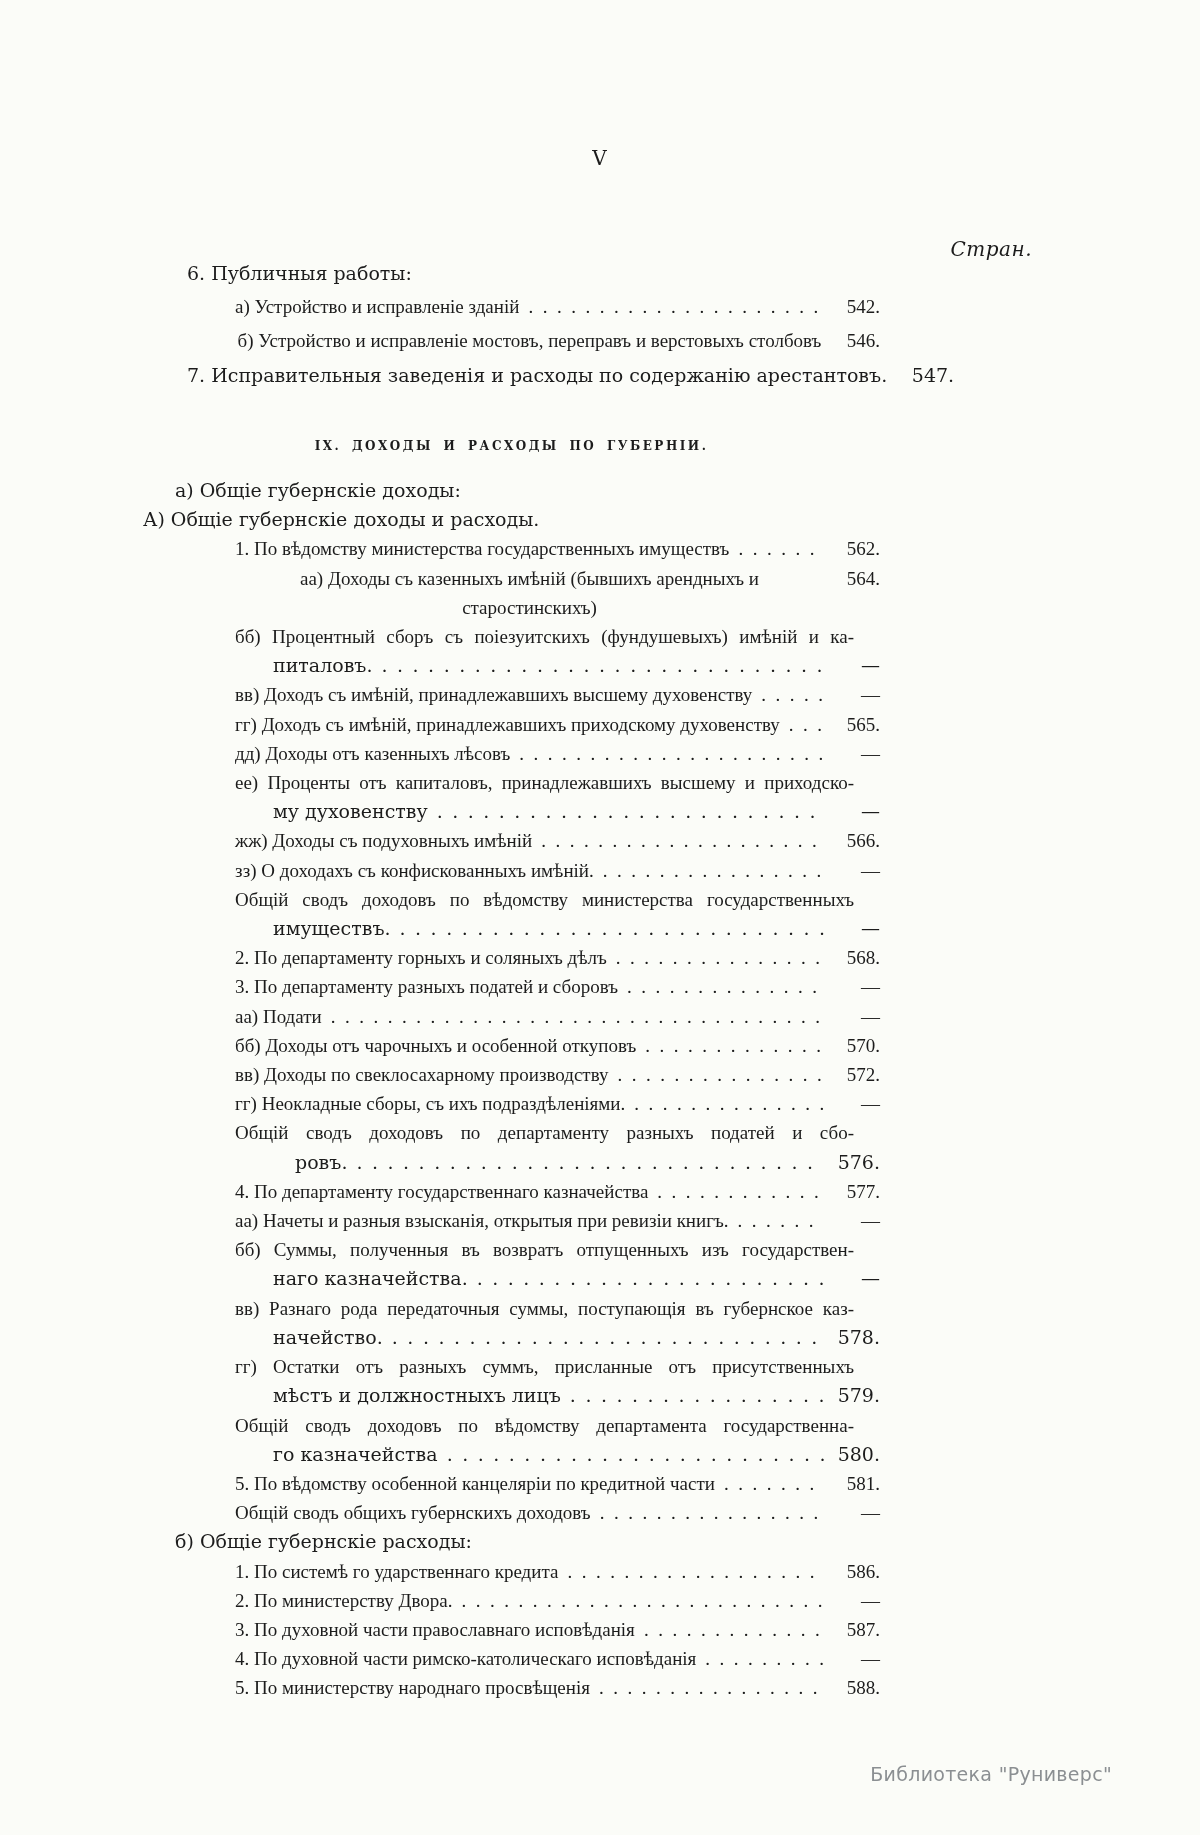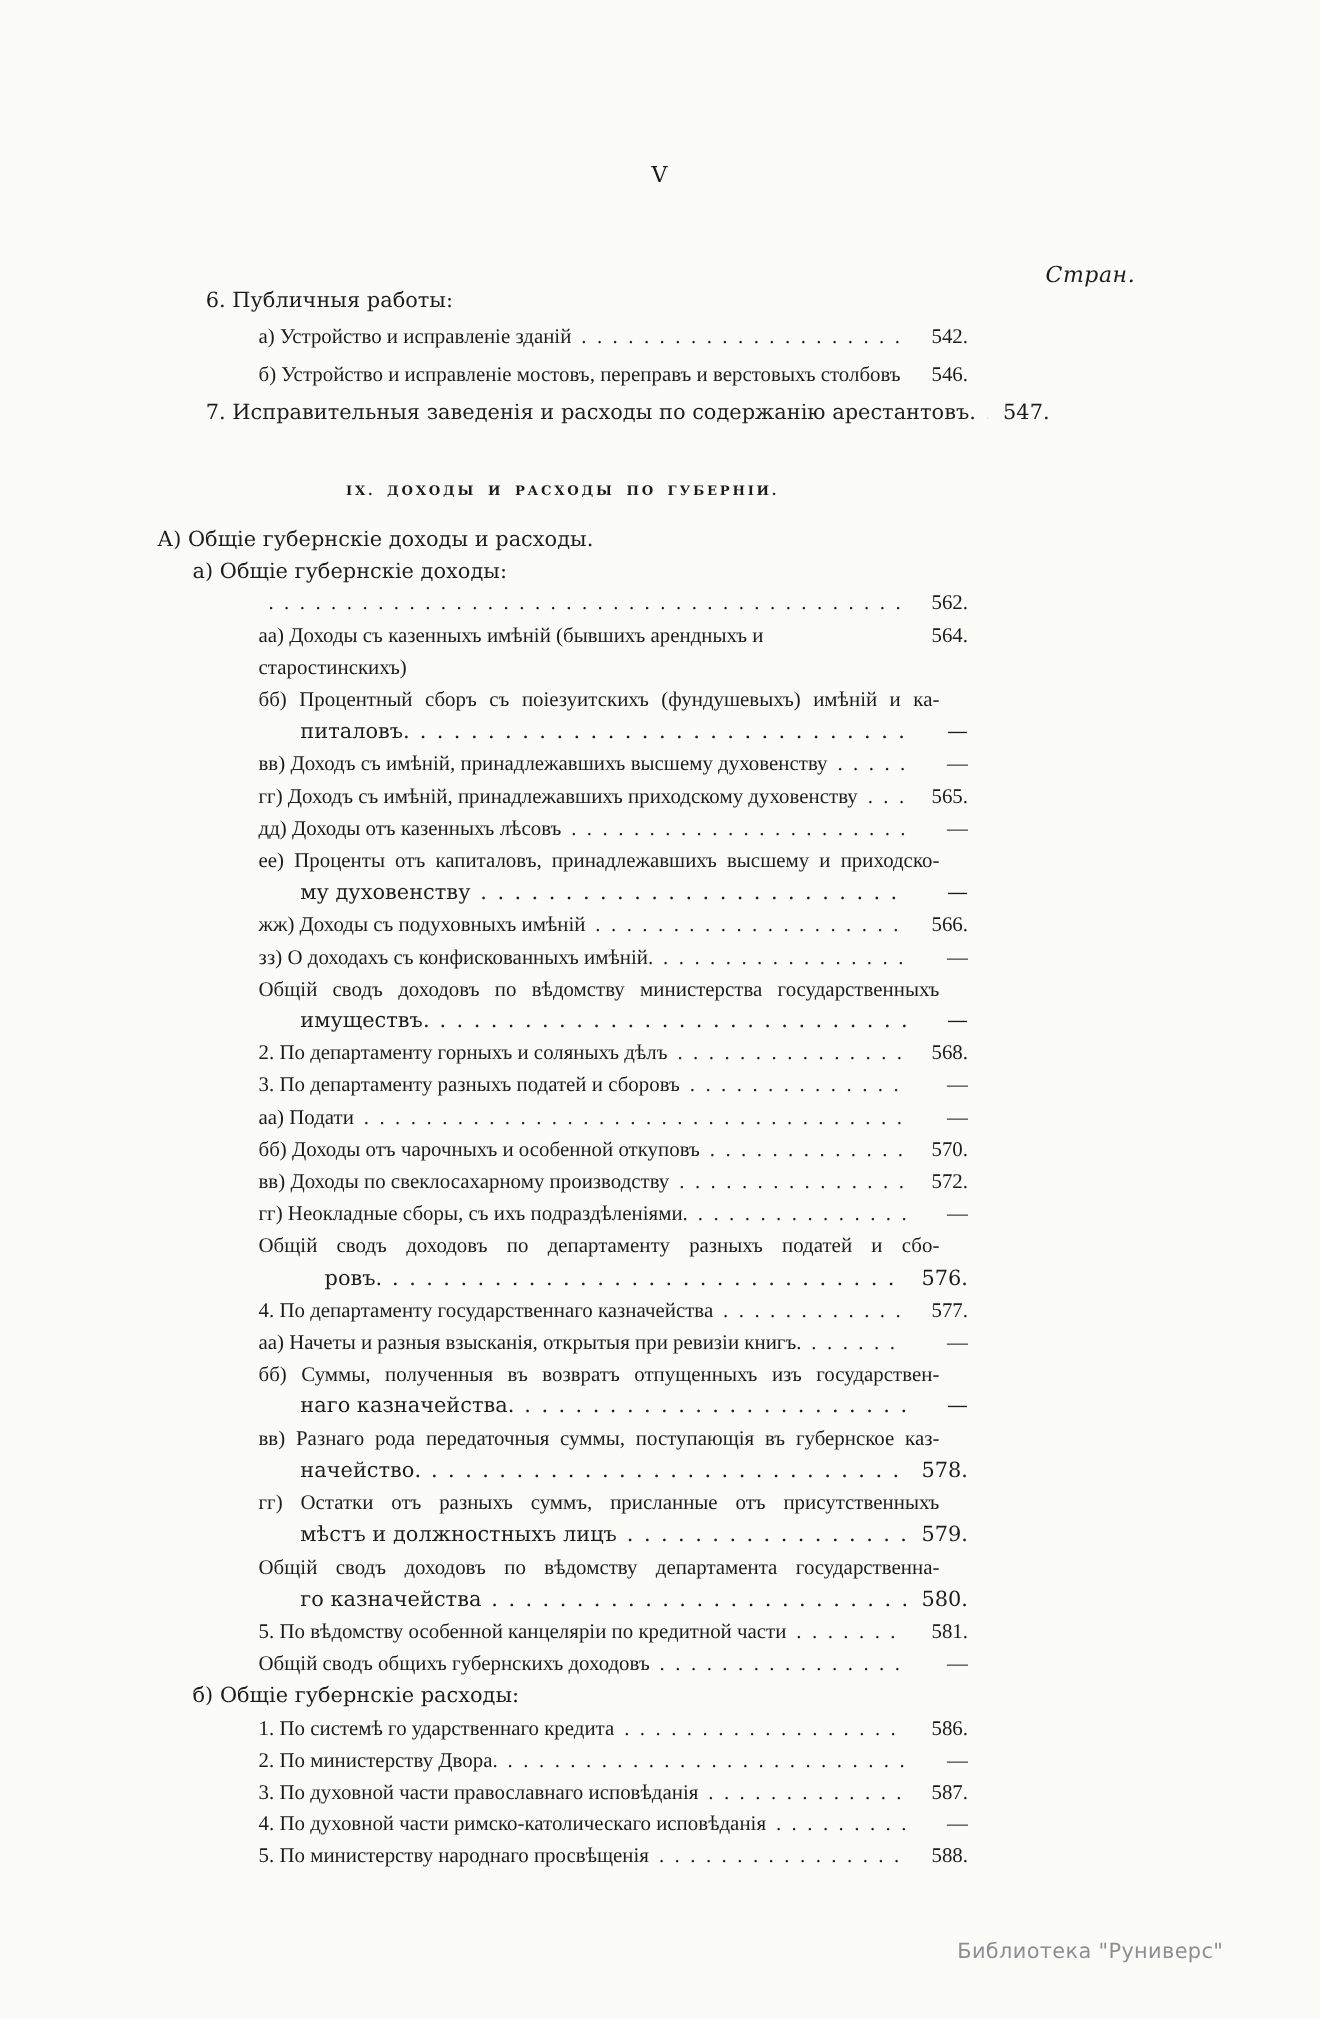--- a/index.html
+++ b/index.html
@@ -21,21 +21,21 @@
     position:absolute;top:237px;right:168px;
     font-style:italic;font-size:20px;letter-spacing:0.5px;
   }
   .toc{
     position:absolute;top:256px;left:143px;width:737px;
     font-size:19px;
   }
   .pre-rows .row{line-height:34px;}
   .main-rows .row{line-height:29.2px;}
   .row{display:flex;align-items:baseline;}
-  .row .label{white-space:nowrap;}
+  .row .label{white-space:nowrap;text-align:center;}
   .row.noleader .label{flex:1;white-space:normal;}
   .row .dots{
     flex:1;overflow:hidden;white-space:nowrap;
     letter-spacing:9.5px;padding:0 2px 0 9px;
   }
   .row .pg{min-width:56px;text-align:right;white-space:nowrap;}
   .row.fill{
     display:block;
     text-align:justify;
     -moz-text-align-last:justify;
@@ -88,27 +88,28 @@
         <div class="row ind2">
           <span class="label">7. Исправительныя заведенія и расходы по содержанію арестантовъ.</span>
           <span class="dots">......................................................................</span>
           <span class="pg">547.</span>
         </div>
       </div>
 
     <div class="section-title">IX. ДОХОДЫ И РАСХОДЫ ПО ГУБЕРНІИ.</div>
 
     <div class="main-rows">
+        <div class="row ind1">
+          <span class="label">а) Общіе губернскіе доходы:</span>
+        </div>
         <div class="row ind0">
           <span class="label">А) Общіе губернскіе доходы и расходы.</span>
         </div>
-        <div class="row ind1">
-          <span class="label">а) Общіе губернскіе доходы:</span>
-        </div>
-        <div class="row ind3">
+        <div class="row ind3">
+          <span class="label">1. По вѣдомству министерства государственныхъ имуществъ</span>
           <span class="dots">......................................................................</span>
           <span class="pg">562.</span>
         </div>
         <div class="row ind3 noleader">
           <span class="label">аа) Доходы съ казенныхъ имѣній (бывшихъ арендныхъ и старостинскихъ)</span>
           <span class="pg">564.</span>
         </div>
         <div class="row ind3 fill"><span class="label">бб) Процентный сборъ съ поіезуитскихъ (фундушевыхъ) имѣній и ка-</span></div>
         <div class="row ind4">
           <span class="label">питаловъ.</span>

